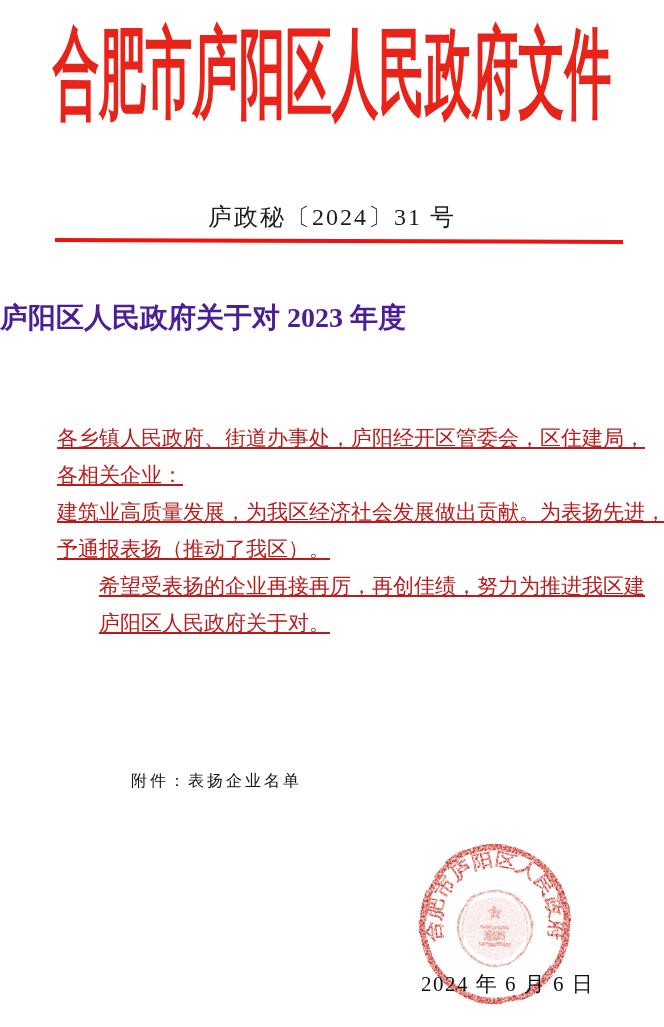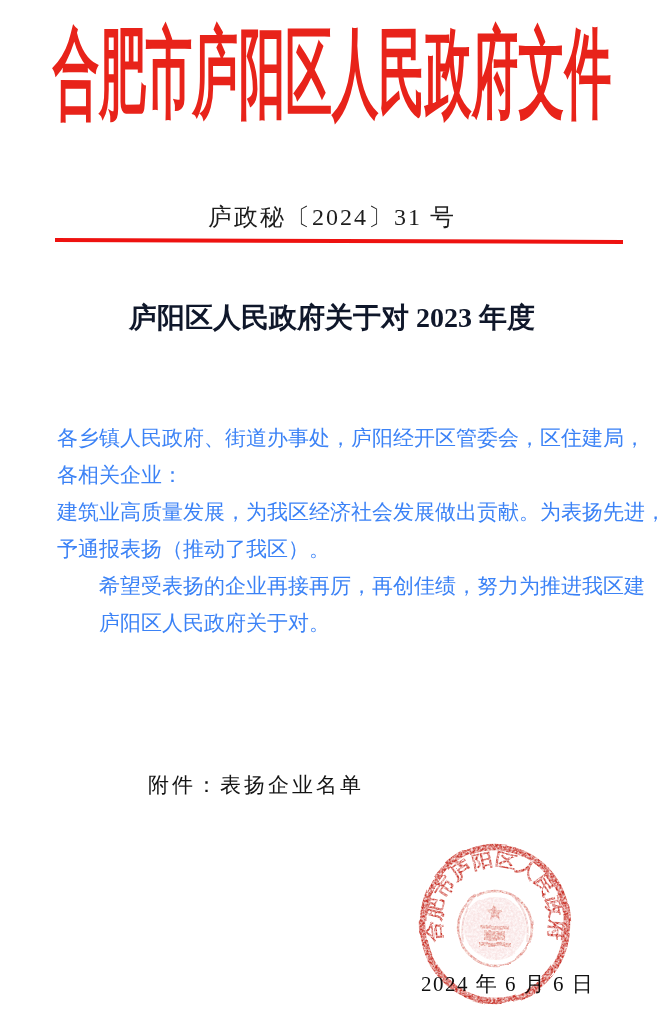--- a/index.html
+++ b/index.html
@@ -27,35 +27,35 @@
 
   
   .redline {
     position:absolute; top:239px; left:55px; width:568px; height:4px;
     background:#ee1210; transform:rotate(0.2deg);
   }
 
   
   .title {
     position:absolute; top:297px; left:0; width:100%;
-    text-align:center; font-weight:bold; font-size:28px; line-height:41px;
-    color:#0f172a;
+    text-align:left; font-weight:bold; font-size:28px; line-height:41px;
+    color:#4c1d95;
   }
 
   
   .body-lines {
     position:absolute; top:420px; left:57px; width:570px;
-    font-size:21px; line-height:37px; color:#3b82f6;
+    font-size:21px; line-height:37px; color:#b91c1c;text-decoration:underline;
   }
   .bline { white-space:nowrap; }
   .ind   { padding-left:42px; }
 
   .attachment {
-    position:absolute; top:771px; left:148px;
-    font-size:21px; letter-spacing:3px; color:#141414; white-space:nowrap;
+    position:absolute; top:771px; left:131px;
+    font-size:16px; letter-spacing:3px; color:#141414; white-space:nowrap;
   }
 
   .date {
     position:absolute; top:970px; left:421px;
     font-size:21px; letter-spacing:1.5px; color:#111111; white-space:nowrap;
     z-index:1;
   }
 
   .seal {
     position:absolute; left:409px; top:838px; width:172px; height:172px;

